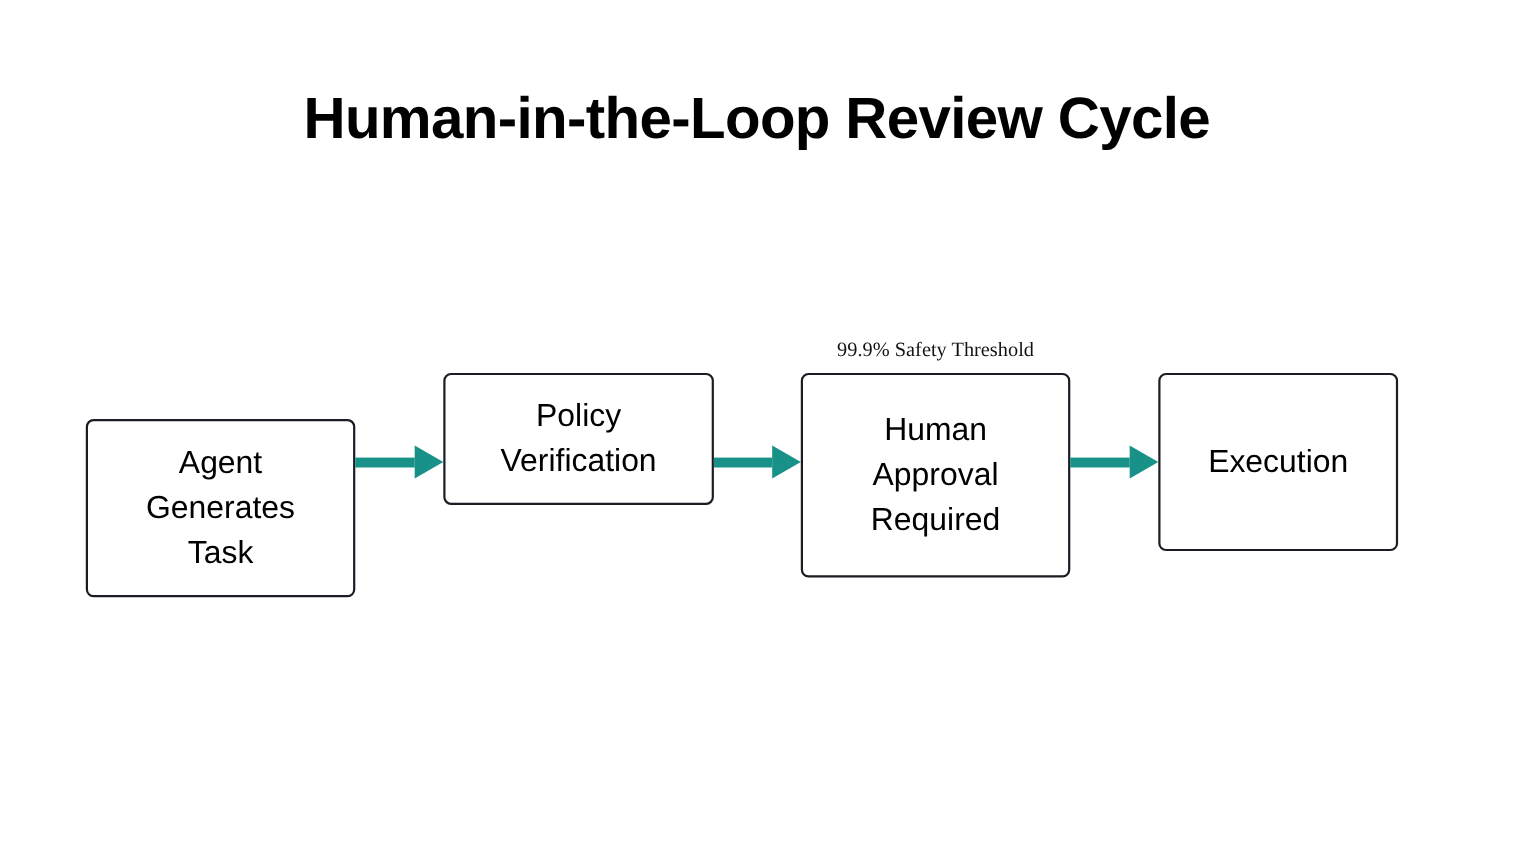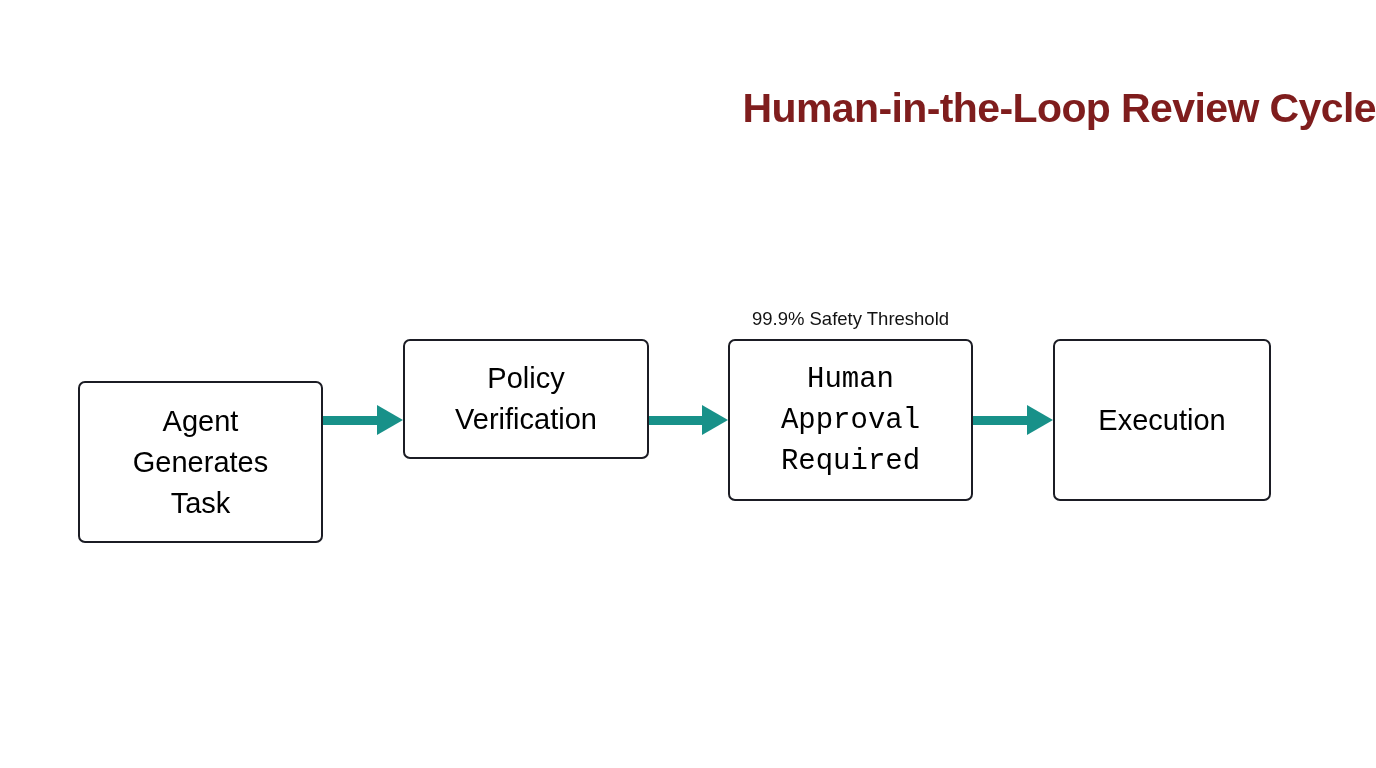--- a/index.html
+++ b/index.html
@@ -24,26 +24,26 @@
     height: 768px;
     background: #ffffff;
   }
 
   
   .diagram-title {
     position: absolute;
     left: 0;
     top: 73px;
     width: 1376px;
-    text-align: right;
-    font-size: 41px;
+    text-align: center;
+    font-size: 53px;
     font-weight: bold;
     letter-spacing: -0.6px;
     line-height: 70px;
-    color: #7f1d1d;
+    color: #000000;
     white-space: nowrap;
   }
 
   
   .node {
     position: absolute;
     box-sizing: border-box;
     background: #ffffff;
     border: 2px solid #1b1c24;
     border-radius: 7px;
@@ -56,34 +56,35 @@
     font-size: 29px;
     line-height: 41px;
     font-weight: normal;
     color: #000000;
     white-space: pre-line;
     padding: 0 8px;
   }
 
   #node-0 { left: 78px;   top: 339px; width: 245px; height: 162px; margin-top: 42px; }
   #node-1 { left: 403px;  top: 339px; width: 246px; height: 120px; }
-  #node-2 { left: 728px;  top: 339px; width: 245px; height: 162px; font-family: Liberation Mono, monospace; }
+  #node-2 { left: 728px;  top: 339px; width: 245px; height: 186px; }
   #node-3 { left: 1053px; top: 339px; width: 218px; height: 162px; }
 
   
   .edge-annotation {
     position: absolute;
     left: 728px;
     top: 307px;
     width: 245px;
     text-align: center;
     font-size: 18.5px;
     line-height: 24px;
     color: #121212;
     white-space: nowrap;
+    font-family: Liberation Serif, serif;
   }
 
   
   .arrow {
     position: absolute;
     height: 30px;
     top: 405px;
   }
   .arrow .shaft {
     position: absolute;

